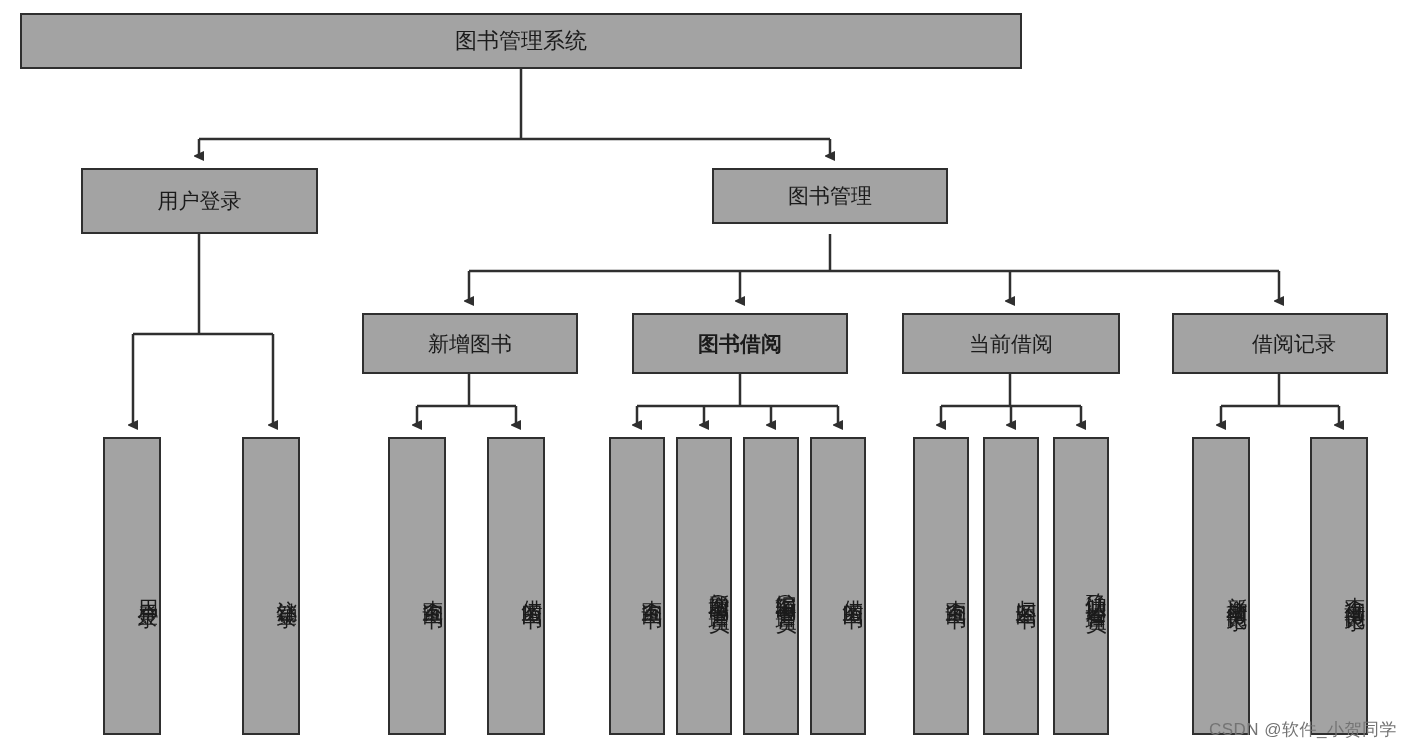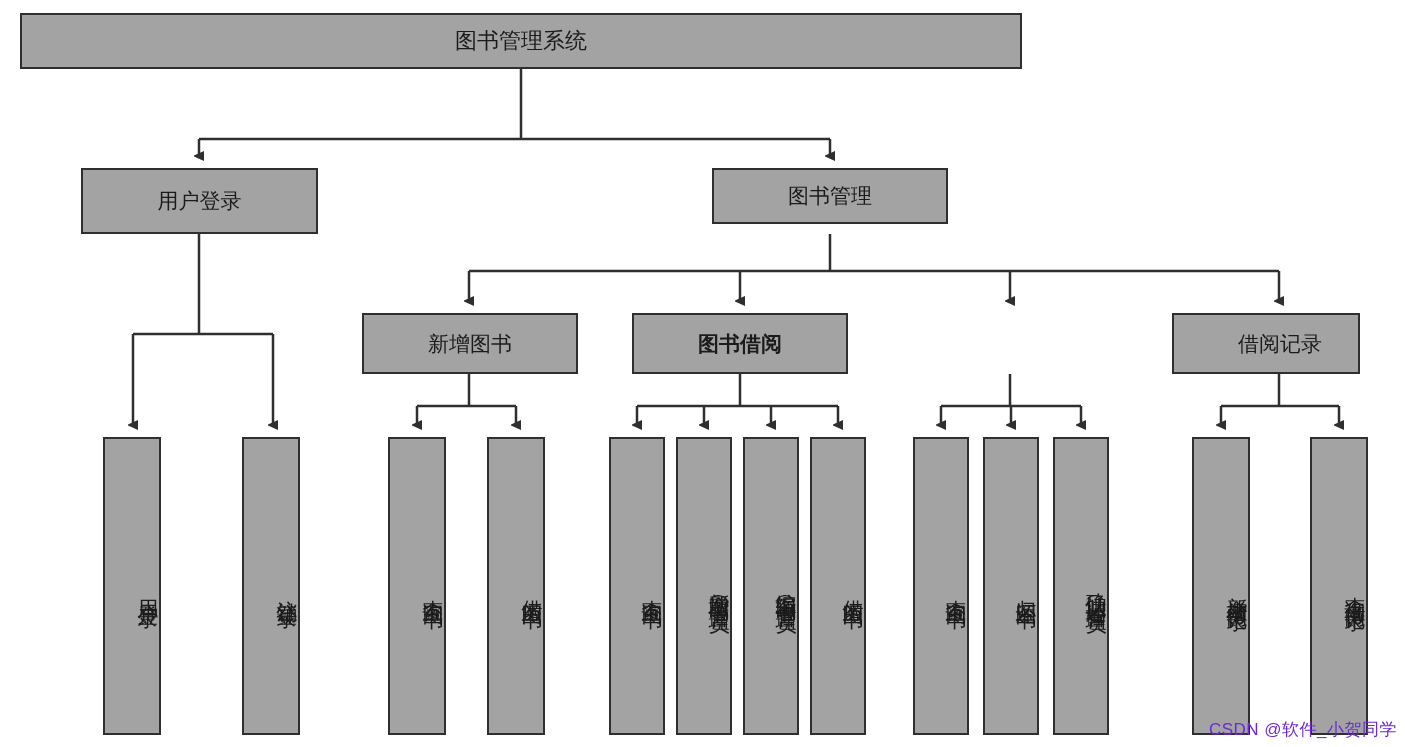--- a/index.html
+++ b/index.html
@@ -51,21 +51,21 @@
     writing-mode: vertical-rl;
     text-orientation: upright;
     display: block;
     white-space: nowrap;
   }
   .watermark {
     position: absolute;
     right: 8px;
     bottom: 6px;
     font-size: 17px;
-    color: #6d28d9;
+    color: #737373;
     letter-spacing: 0.5px;
     white-space: nowrap;
     z-index: 5;
     text-align: right;
   }
 </style>
 </head>
 <body>
 
 <div id="diagram">
@@ -130,21 +130,24 @@
   <div class="node level2" style="left:712px; top:168px; width:236px; height:56px;">
     <span>图书管理</span>
   </div>
 
   <div class="node level3" style="left:362px; top:313px; width:216px; height:61px;">
     <span>新增图书</span>
   </div>
   <div class="node level3" style="left:632px; top:313px; width:216px; height:61px;font-weight:bold;">
     <span>图书借阅</span>
   </div>
-  <div class="node level3" style="left:1172px; top:313px; width:188px; height:61px;padding-left:28px;">
+  <div class="node level3" style="left:902px; top:313px; width:218px; height:61px;">
+    <span>当前借阅</span>
+  </div>
+  <div class="node level3" style="left:1172px; top:313px; width:216px; height:61px;padding-left:28px;">
     <span>借阅记录</span>
   </div>
 
   <div class="node leaf" style="left:103px; top:437px; width:58px; height:298px;">
     <span class="vlabel">用户登录</span>
   </div>
   <div class="node leaf" style="left:242px; top:437px; width:58px; height:298px;">
     <span class="vlabel">注销登录</span>
   </div>
 

